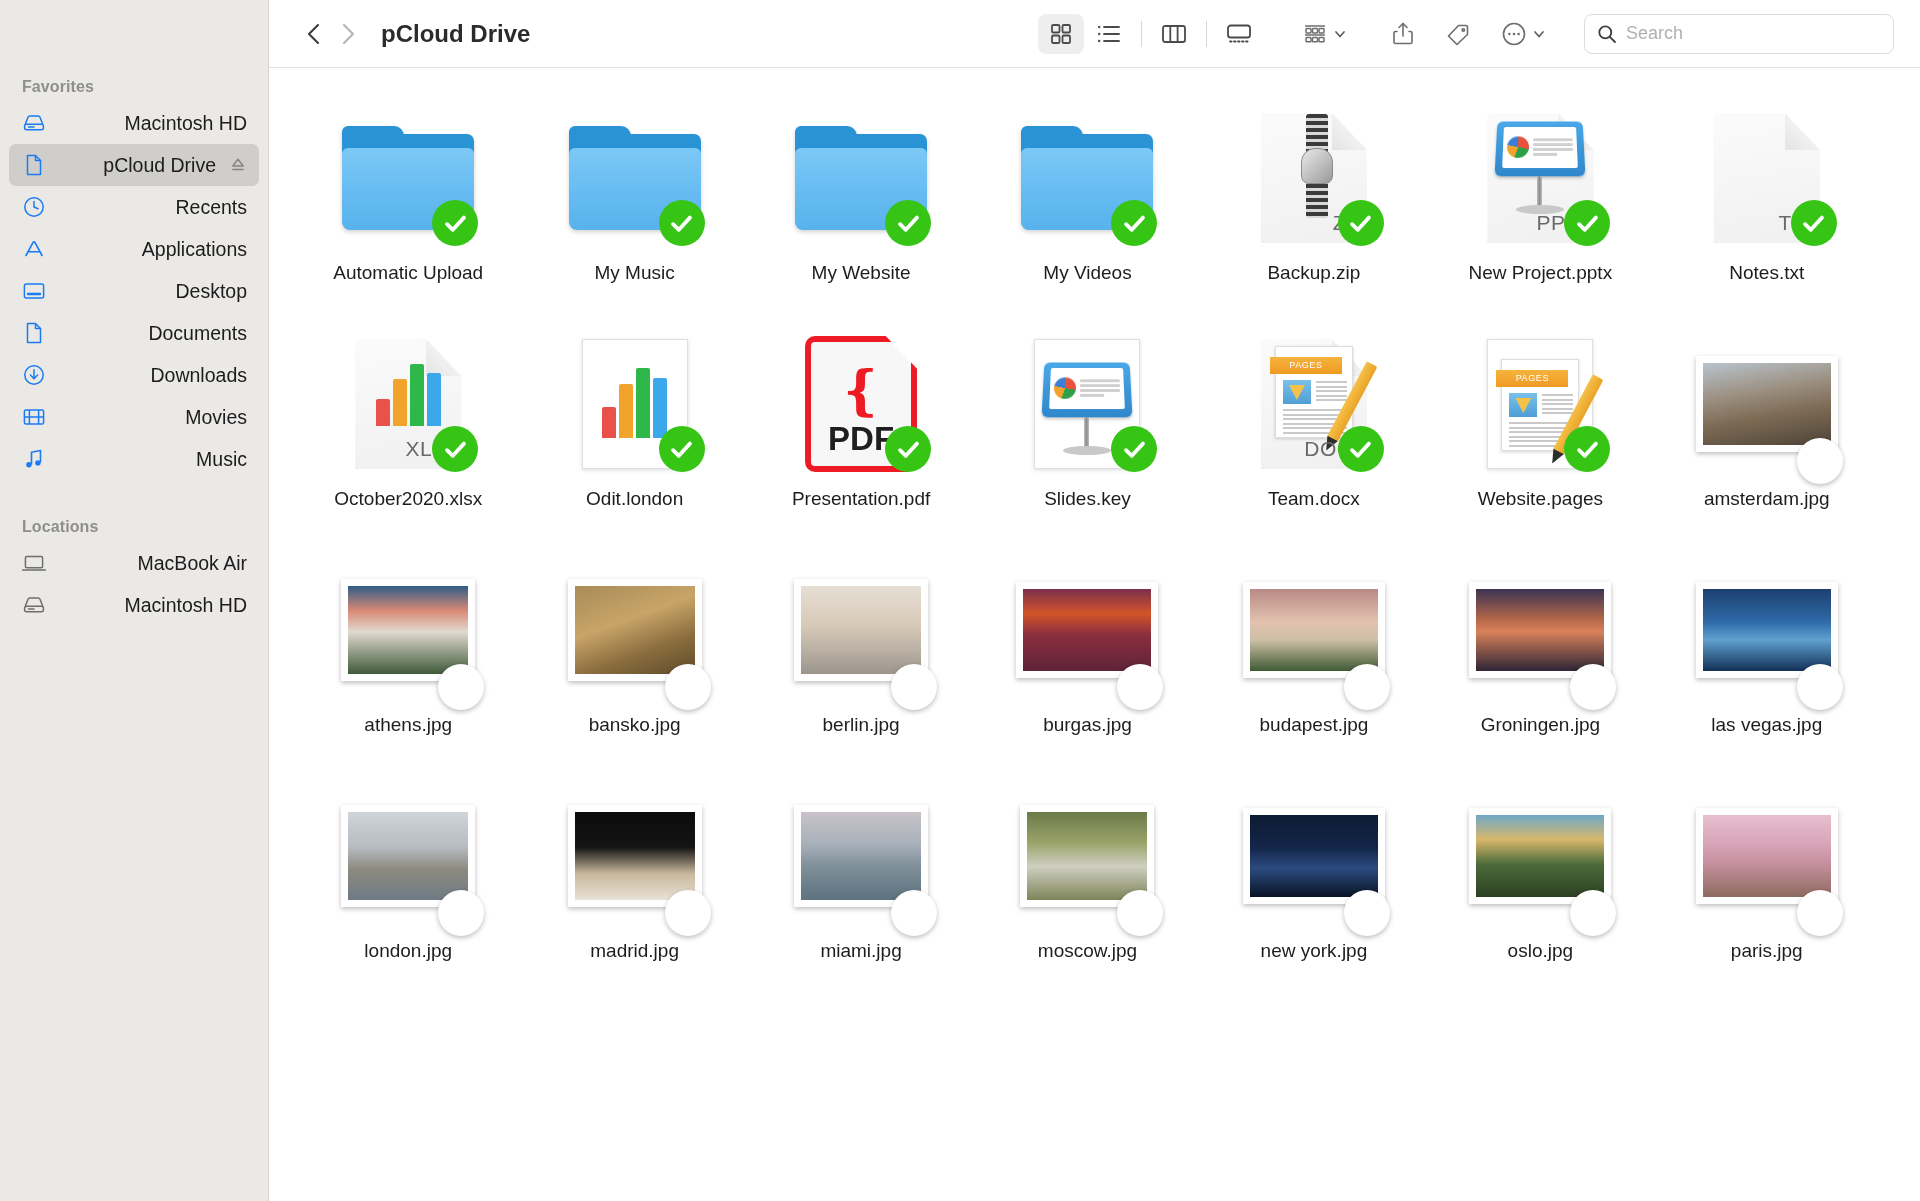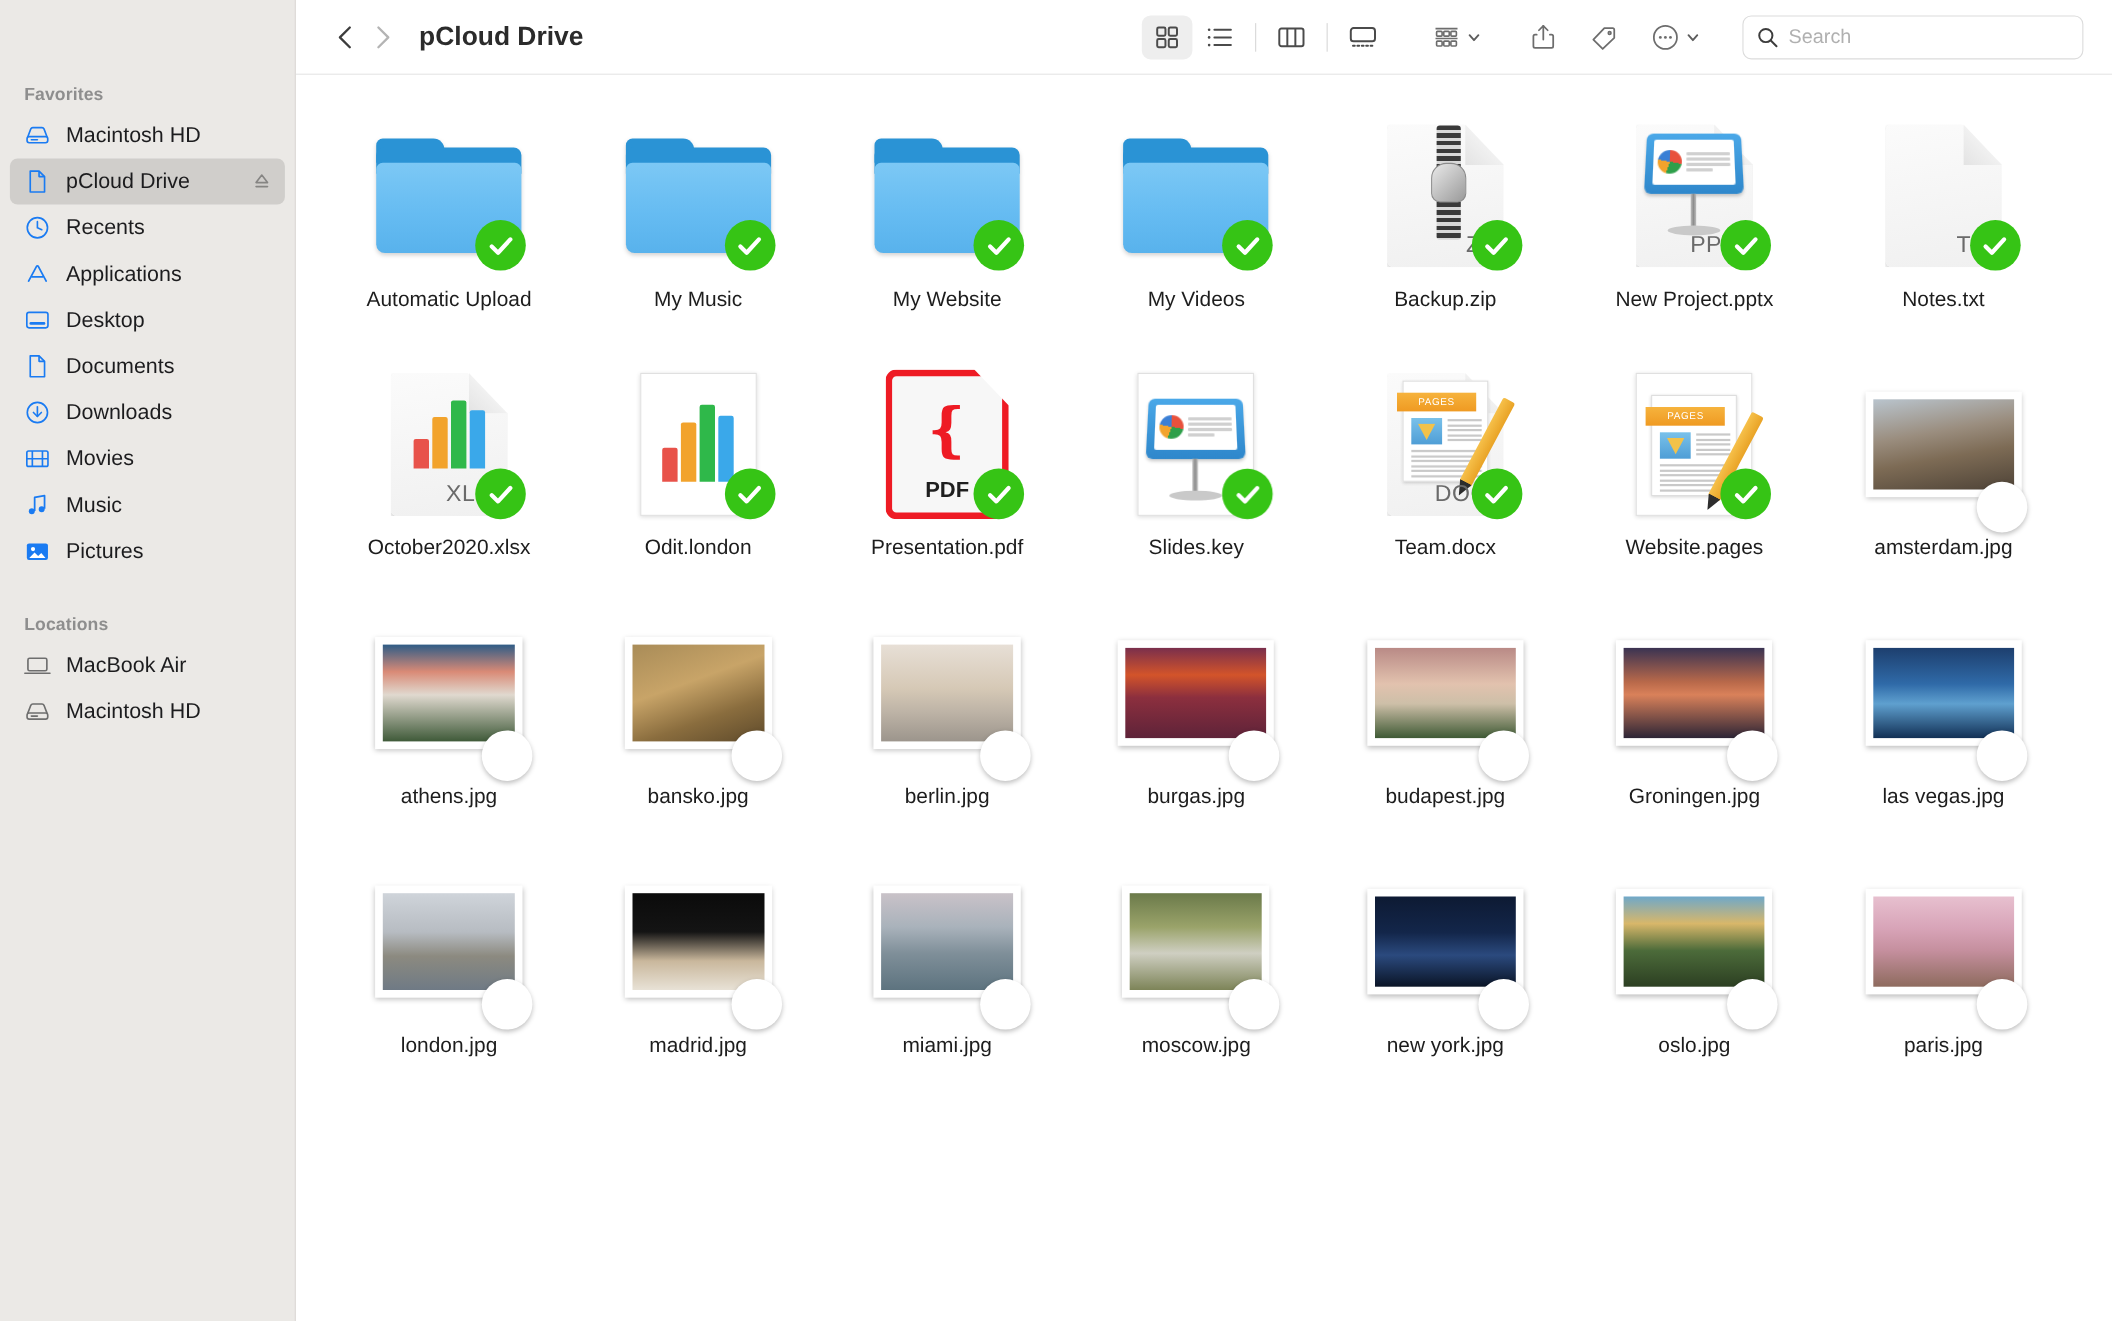--- a/index.html
+++ b/index.html
@@ -25,21 +25,21 @@
   }
   .sb-section.loc { padding-top: 38px; }
   .sb-item {
     display: flex; align-items: center; gap: 13px;
     height: 42px; margin: 0 9px; padding: 0 12px;
     border-radius: 7px; color: #1c1c1e; font-size: 19.5px;
   }
   .sb-item.active { background: #d0cecb; }
   .sb-ico { width: 26px; height: 26px; flex: 0 0 26px; display: flex; align-items: center; justify-content: center; }
   .sb-ico svg { display: block; }
-  .sb-label { flex: 1; white-space: nowrap; }
+  .sb-label { flex: 1; white-space: nowrap; text-align: right; }
   .sb-eject { width: 18px; height: 18px; opacity: .55; }
 
   
   .main { flex: 1; display: flex; flex-direction: column; min-width: 0; background: #fff; }
   .toolbar {
     height: 68px; flex: 0 0 68px;
     display: flex; align-items: center; gap: 0;
     padding: 0 26px 0 28px;
     border-bottom: 1px solid #e2e2e2;
     background: #fff;
@@ -176,21 +176,21 @@
   .pages-art .tb { position: absolute; left: 7px; top: 62px; width: 64px; display: flex; flex-direction: column; gap: 2.5px; }
   .pencil { position: absolute; width: 12px; height: 86px; right: -6px; top: 12px;
     background: linear-gradient(90deg,#f6c04a,#e9a326); transform: rotate(28deg); border-radius: 2px; }
   .pencil:after { content:""; position: absolute; bottom: -12px; left: 0; width: 12px; height: 14px; background: #2d2d2d; clip-path: polygon(50% 100%, 0 0, 100% 0); }
 
   
   .pdf { width: 112px; height: 136px; position: relative;
     background: #f7f7f7; border: 6px solid #ee1b24; border-radius: 10px;
     clip-path: polygon(0 0, 72% 0, 100% 24%, 100% 100%, 0 100%); }
   .pdf .a { position: absolute; top: 22px; left: 0; right: 0; text-align: center; font-size: 54px; color: #ee1b24; font-family: "Liberation Serif", serif; line-height: 1; }
-  .pdf .t { position: absolute; bottom: 8px; left: 0; right: 0; text-align: center; font-size: 20px; font-weight: 700; color: #1f1f1f; }
+  .pdf .t { position: absolute; bottom: 8px; left: 0; right: 0; text-align: center; font-size: 33px; font-weight: 700; color: #1f1f1f; }
 
   
   .photo { padding: 7px 7px 7px 7px; background: #fff; box-shadow: 0 2px 5px rgba(0,0,0,.26); }
   .photo .img { width: 120px; height: 88px; background-size: cover; }
   .photo.wide .img { width: 128px; height: 82px; }
 </style>
 </head>
 <body>
 
 <div class="window">
@@ -279,30 +279,20 @@
       </div>
       <div class="sb-item">
         <span class="sb-ico">
           <svg width="22" height="24" viewBox="0 0 22 24" fill="none" stroke="#1a7bf2" stroke-width="1.6" stroke-linejoin="round">
             <path d="M8.5 17.5V5.2l9-1.7v12"></path>
             <circle cx="5.9" cy="17.8" r="2.7" fill="#1a7bf2" stroke="none"></circle>
             <circle cx="14.9" cy="15.9" r="2.7" fill="#1a7bf2" stroke="none"></circle>
           </svg>
         </span>
         <span class="sb-label">Music</span>
-      </div>
-      <div class="sb-item">
-        <span class="sb-ico">
-          <svg width="24" height="21" viewBox="0 0 24 21" fill="none">
-            <rect x="2.4" y="3" width="19.2" height="15" rx="2" fill="#1a7bf2"></rect>
-            <circle cx="8" cy="8.2" r="1.9" fill="#fff"></circle>
-            <path d="M4.6 16.2l4.8-5 3.3 3.2 2.8-2.6 3.9 4.4z" fill="#fff"></path>
-          </svg>
-        </span>
-        <span class="sb-label">Pictures</span>
       </div>
       <div class="sb-section loc">Locations</div>
       <div class="sb-item">
         <span class="sb-ico">
           <svg width="26" height="20" viewBox="0 0 26 20" fill="none" stroke="#6e6e6e" stroke-width="1.5" stroke-linejoin="round">
             <rect x="4.4" y="3.4" width="17.2" height="11.4" rx="1.5"></rect>
             <line x1="1.6" y1="17" x2="24.4" y2="17" stroke-linecap="round"></line>
           </svg>
         </span>
         <span class="sb-label">MacBook Air</span>

